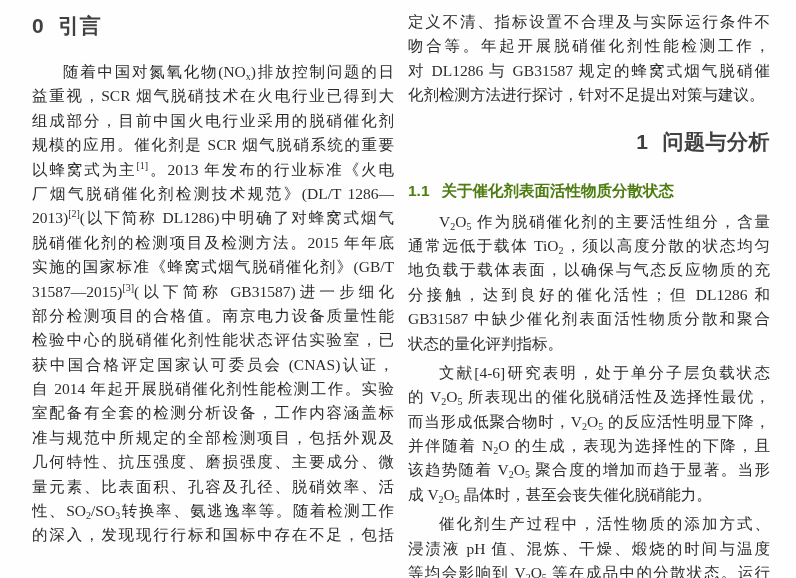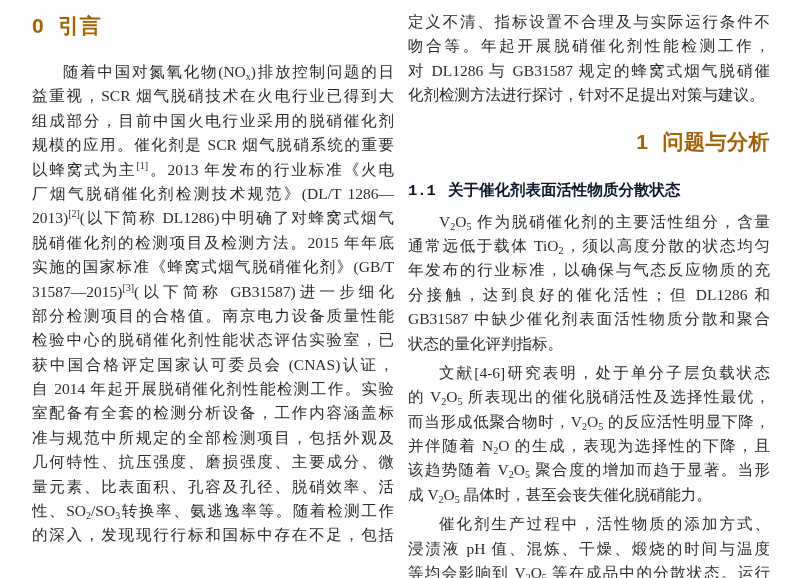--- a/index.html
+++ b/index.html
@@ -25,33 +25,33 @@
   }
   .col {
     width: 362px;
     flex: 0 0 362px;
   }
   
   h1.section {
     font-family: "Liberation Sans", "DejaVu Sans", sans-serif;
     font-size: 21px;
     font-weight: bold;
-    color: #a16207;
+    color: #404040;
     margin: 2px 0 20px 0;
     line-height: 28px;
     letter-spacing: 0.5px;
   }
   h1.section .sec-num { margin-right: 14px; }
   .col-right h1.section { margin-top: 20px; margin-bottom: 24px; text-align: right; }
   
   h2.subsection {
-    font-family: Liberation Mono, monospace;
+    font-family: Liberation Sans, sans-serif;
     font-size: 15.5px;
     font-weight: bold;
-    color: #0f172a;
+    color: #4d7c0f;
     margin: 12px 0 8px 0;
     line-height: 22px;
   }
   h2.subsection .sec-num { margin-right: 12px; }
   
   .para { margin: 0 0 5px 0; }
   .line {
     font-size: 15.5px;
     line-height: 24.4px;
     height: 24.4px;
@@ -119,21 +119,21 @@
       <span class="sec-num">1</span><span>问题与分析</span>
     </h1>
 
     <h2 class="subsection">
       <span class="sec-num">1.1</span><span>关于催化剂表面活性物质分散状态</span>
     </h2>
 
     <div class="para">
         <div class="line indent">V<span class="sub">2</span>O<span class="sub">5</span> 作为脱硝催化剂的主要活性组分，含量</div>
         <div class="line">通常远低于载体 TiO<span class="sub">2</span>，须以高度分散的状态均匀</div>
-        <div class="line">年发布的行业标准，以确保与气态反应物质的充</div>
+        <div class="line">地负载于载体表面，以确保与气态反应物质的充</div>
         <div class="line">分接触，达到良好的催化活性；但 DL1286 和</div>
         <div class="line">GB31587 中缺少催化剂表面活性物质分散和聚合</div>
         <div class="line end">状态的量化评判指标。</div>
       </div>
     <div class="para">
         <div class="line indent">文献[4-6]研究表明，处于单分子层负载状态</div>
         <div class="line">的 V<span class="sub">2</span>O<span class="sub">5</span> 所表现出的催化脱硝活性及选择性最优，</div>
         <div class="line">而当形成低聚合物时，V<span class="sub">2</span>O<span class="sub">5</span> 的反应活性明显下降，</div>
         <div class="line">并伴随着 N<span class="sub">2</span>O 的生成，表现为选择性的下降，且</div>
         <div class="line">该趋势随着 V<span class="sub">2</span>O<span class="sub">5</span> 聚合度的增加而趋于显著。当形</div>

